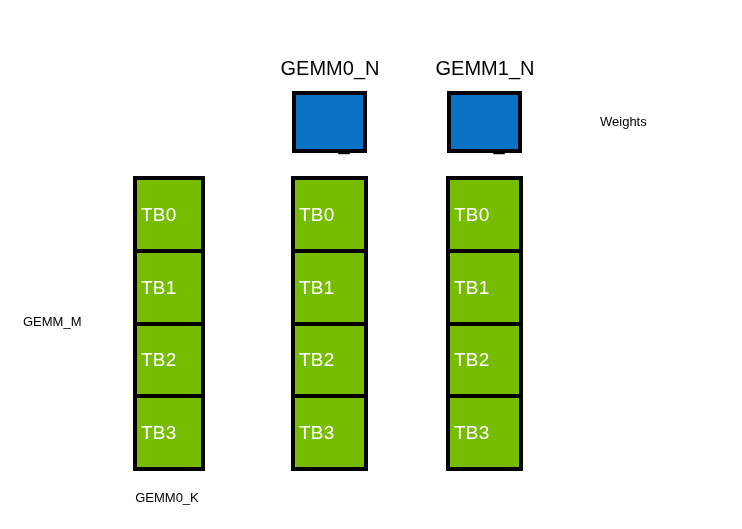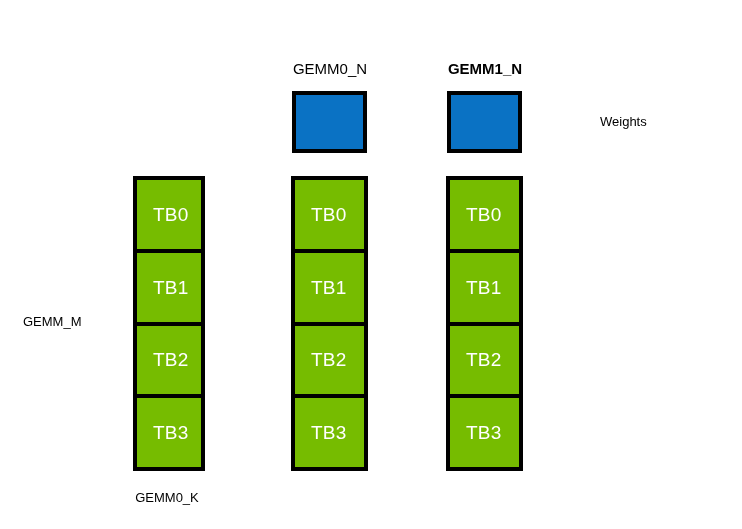--- a/index.html
+++ b/index.html
@@ -26,21 +26,21 @@
     font-family: "Liberation Sans", sans-serif;
     font-size: 13px;
     line-height: 24px;
     white-space: pre;
   }
   .label.center {
     text-align: center;
   }
 
   .top-label {
-    font-size: 15px;
+    font-size: 20px;
     line-height: 25px;
     text-align: center;
   }
 
   
   .weight-tile {
     position: absolute;
     box-sizing: border-box;
     border: 4px solid #000000;
   }
@@ -62,36 +62,36 @@
     align-items: center;
   }
   .activation-cell:last-child {
     border-bottom: none;
   }
   .cell-label {
     color: #ffffff;
     font-family: "Liberation Sans", sans-serif;
     font-size: 19px;
     line-height: 19px;
-    padding-left: 16px;
+    padding-left: 4px;
     letter-spacing: 0.2px;
     white-space: pre;
   }
 </style>
 </head>
 <body>
 
 <div id="diagram">
 
   <div class="label top-label" style="left:268px; top:6px; width:124px;">
     <div>GEMM0_N</div>
     <div>= TB_N</div>
   </div>
 
-  <div class="label top-label" style="left:423px; top:6px; width:124px;font-weight:bold;">
+  <div class="label top-label" style="left:423px; top:6px; width:124px;">
     <div>GEMM1_N</div>
     <div>= TB_N</div>
   </div>
 
   <div class="weight-tile" style="left:292px; top:91px; width:75px; height:62px; background:#0A72C4;"></div>
 
   <div class="weight-tile" style="left:447px; top:91px; width:75px; height:62px; background:#0A72C4;"></div>
 
   <div class="activation-column" style="left:133px; top:176px; width:72px; height:295px; background:#76BC00;">
     <div class="activation-cell">

